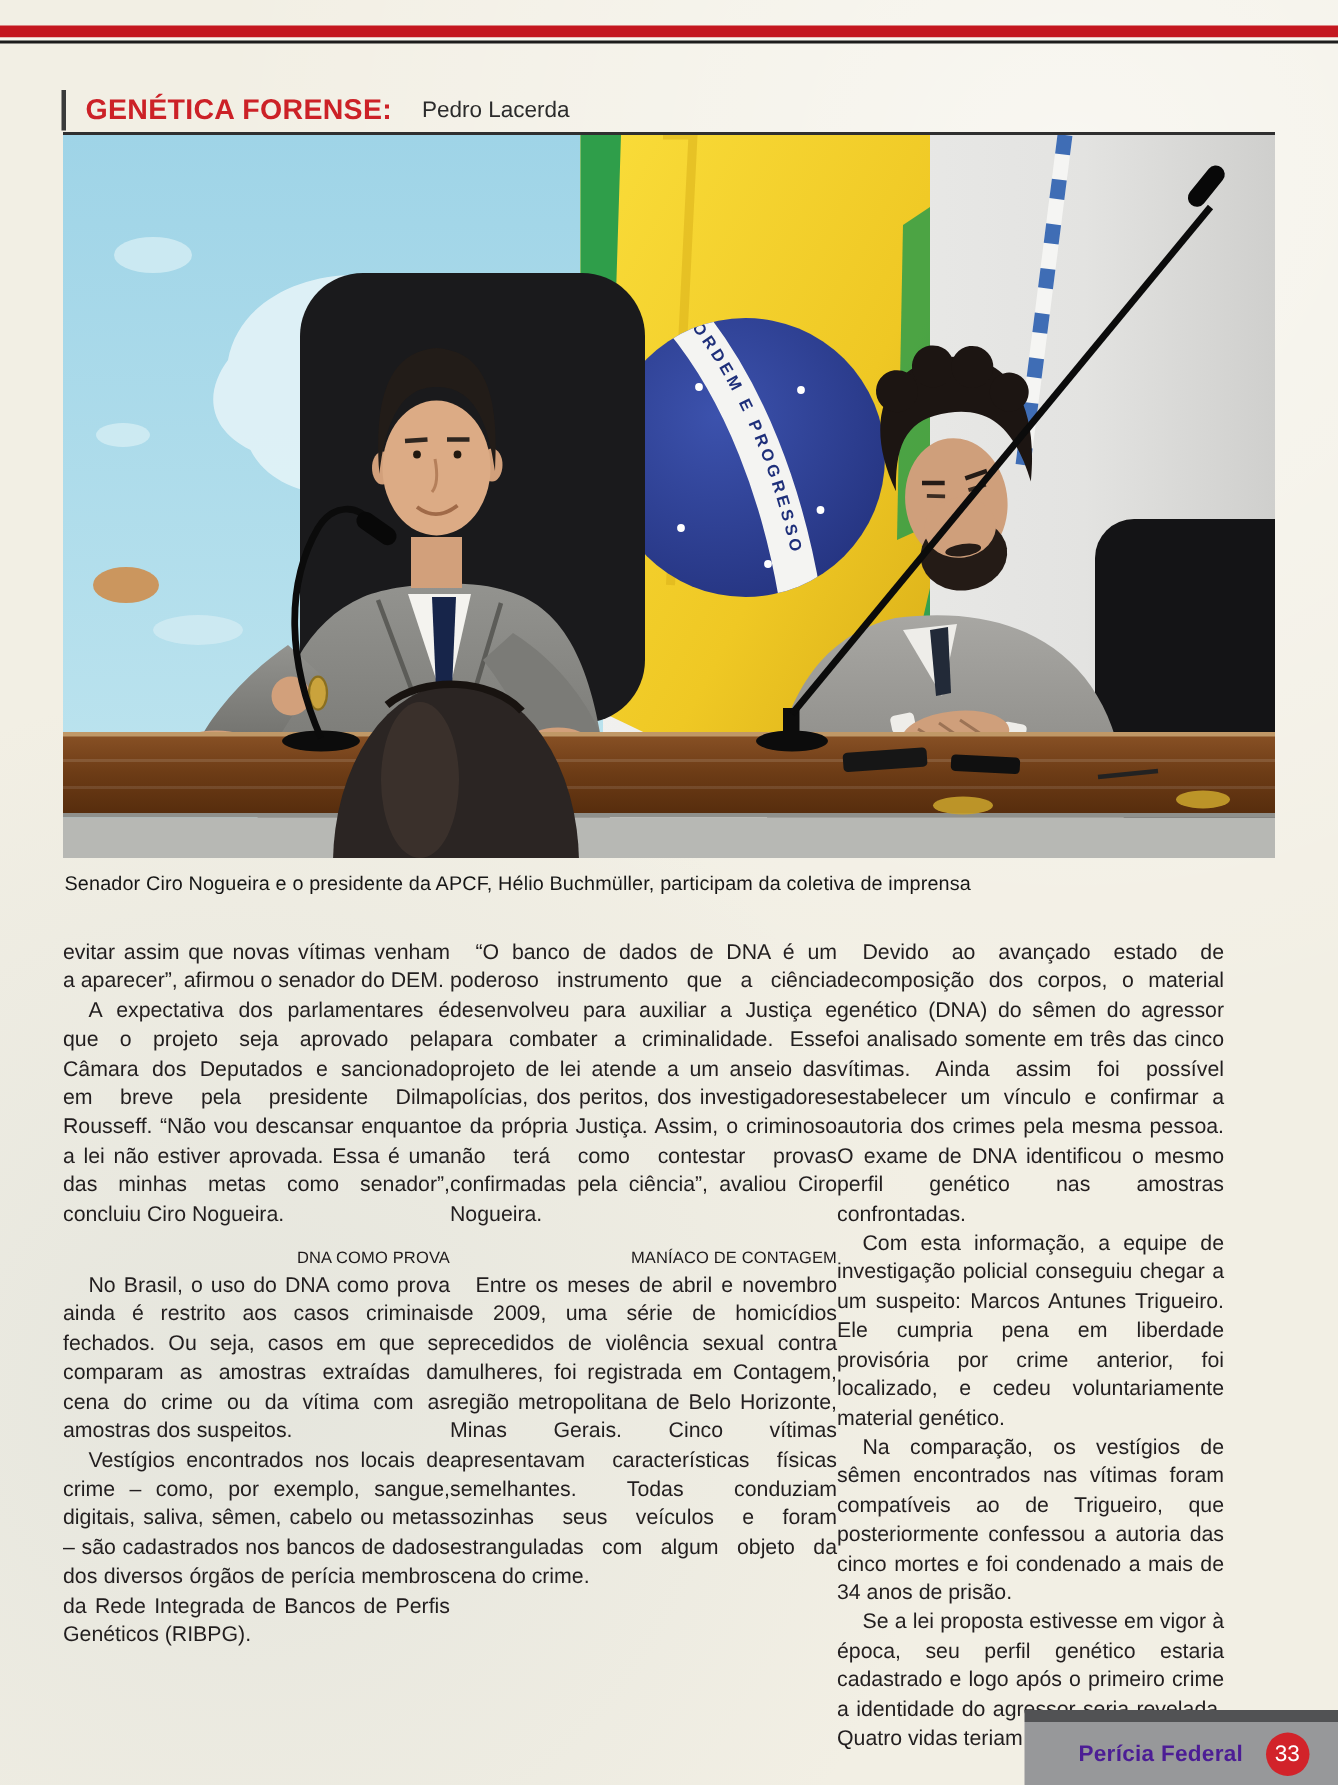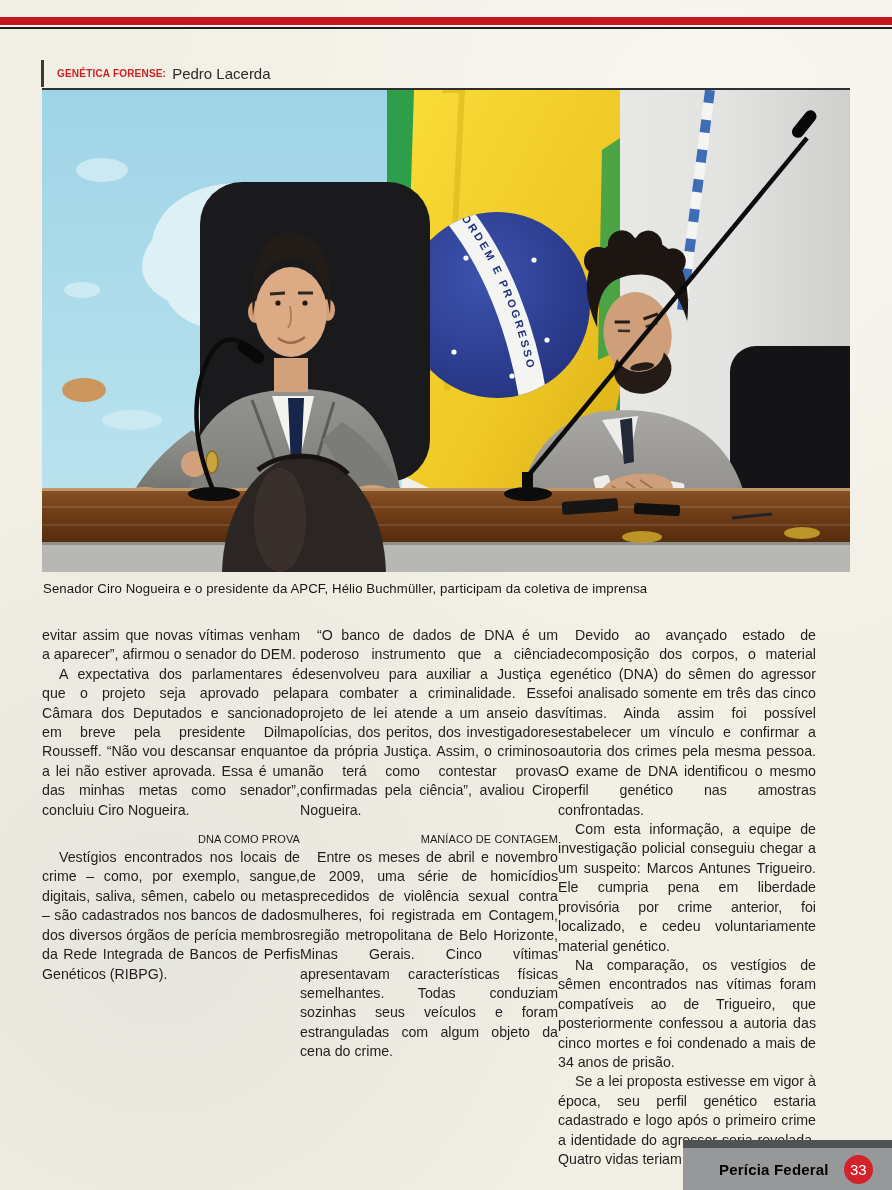--- a/index.html
+++ b/index.html
@@ -16,22 +16,22 @@
     font-family:"Liberation Sans", sans-serif;
     -webkit-font-smoothing:antialiased;
   }
   .top-stripe{position:absolute;left:0;top:17px;width:892px;}
   .top-stripe .red{height:8px;background:#c4171f;}
   .top-stripe .white{height:2px;background:#f7f5ee;}
   .top-stripe .black{height:2px;background:#1c1c1c;}
 
   .kicker{position:absolute;left:41px;top:60px;display:flex;align-items:center;}
   .kicker-bar{width:3px;height:27px;background:#3a3a3a;margin-right:13px;}
-  .kicker-cat{color:#cc2127;font-weight:bold;font-size:10px;letter-spacing:.2px;}
-  .kicker-author{color:#2b2b2b;font-size:15px;margin-left:6px;}
+  .kicker-cat{color:#cc2127;font-weight:bold;font-size:19px;letter-spacing:.2px;}
+  .kicker-author{color:#2b2b2b;font-size:15px;margin-left:20px;}
 
   .photo{
     position:absolute;left:42px;top:88px;width:808px;height:482px;
     border-top:2px solid #2f2f2f;
     overflow:hidden;background:#a7d9e9;
   }
   .photo svg{display:block;}
 
   .caption{
     position:absolute;left:43px;top:581px;width:808px;
@@ -56,21 +56,21 @@
     letter-spacing:.1px;
     text-align:right;
   }
 
   .footer{position:absolute;left:683px;top:1140px;width:209px;height:50px;}
   .footer .strip{height:8px;background:#515254;}
   .footer .bar{
     height:42px;background:#97989a;
     display:flex;align-items:center;padding-left:36px;box-sizing:border-box;
   }
-  .footer .mag{color:#000000;font-weight:bold;font-size:15px;letter-spacing:.2px;}
+  .footer .mag{color:#4c1d95;font-weight:bold;font-size:15px;letter-spacing:.2px;}
   .footer .pagenum{
     margin-left:15px;width:29px;height:29px;border-radius:50%;
     background:#d2232a;color:#fff;font-weight:normal;font-size:15px;
     display:flex;align-items:center;justify-content:center;text-align:right;
   }
 </style>
 </head>
 <body>
 
 <div class="page">
@@ -247,20 +247,21 @@
     </svg>
   </div>
 
   <div class="caption">Senador Ciro Nogueira e o presidente da APCF, Hélio Buchmüller, participam da coletiva de imprensa</div>
 
   <div class="columns">
     <div class="col">
       <p>evitar assim que novas vítimas venham a aparecer”, afirmou o senador do DEM.</p>
       <p class="ind">A expectativa dos parlamentares é que o projeto seja aprovado pela Câmara dos Deputados e sancionado em breve pela presidente Dilma Rousseff. “Não vou descansar enquanto a lei não estiver aprovada. Essa é uma das minhas metas como senador”, concluiu Ciro Nogueira.</p>
       <div class="colhead">DNA COMO PROVA</div>
+      <p class="ind">No Brasil, o uso do DNA como prova ainda é restrito aos casos criminais fechados. Ou seja, casos em que se comparam as amostras extraídas da cena do crime ou da vítima com as amostras dos suspeitos.</p>
       <p class="ind">Vestígios encontrados nos locais de crime – como, por exemplo, sangue, digitais, saliva, sêmen, cabelo ou metas – são cadastrados nos bancos de dados dos diversos órgãos de perícia membros da Rede Integrada de Bancos de Perfis Genéticos (RIBPG).</p>
     </div>
     <div class="col">
       <p class="ind">“O banco de dados de DNA é um poderoso instrumento que a ciência desenvolveu para auxiliar a Justiça e para combater a criminalidade. Esse projeto de lei atende a um anseio das polícias, dos peritos, dos investigadores e da própria Justiça. Assim, o criminoso não terá como contestar provas confirmadas pela ciência”, avaliou Ciro Nogueira.</p>
       <div class="colhead">MANÍACO DE CONTAGEM</div>
       <p class="ind">Entre os meses de abril e novembro de 2009, uma série de homicídios precedidos de violência sexual contra mulheres, foi registrada em Contagem, região metropolitana de Belo Horizonte, Minas Gerais. Cinco vítimas apresentavam características físicas semelhantes. Todas conduziam sozinhas seus veículos e foram estranguladas com algum objeto da cena do crime.</p>
     </div>
     <div class="col">
       <p class="ind">Devido ao avançado estado de decomposição dos corpos, o material genético (DNA) do sêmen do agressor foi analisado somente em três das cinco vítimas. Ainda assim foi possível estabelecer um vínculo e confirmar a autoria dos crimes pela mesma pessoa. O exame de DNA identificou o mesmo perfil genético nas amostras confrontadas.</p>
       <p class="ind">Com esta informação, a equipe de investigação policial conseguiu chegar a um suspeito: Marcos Antunes Trigueiro. Ele cumpria pena em liberdade provisória por crime anterior, foi localizado, e cedeu voluntariamente material genético.</p>

